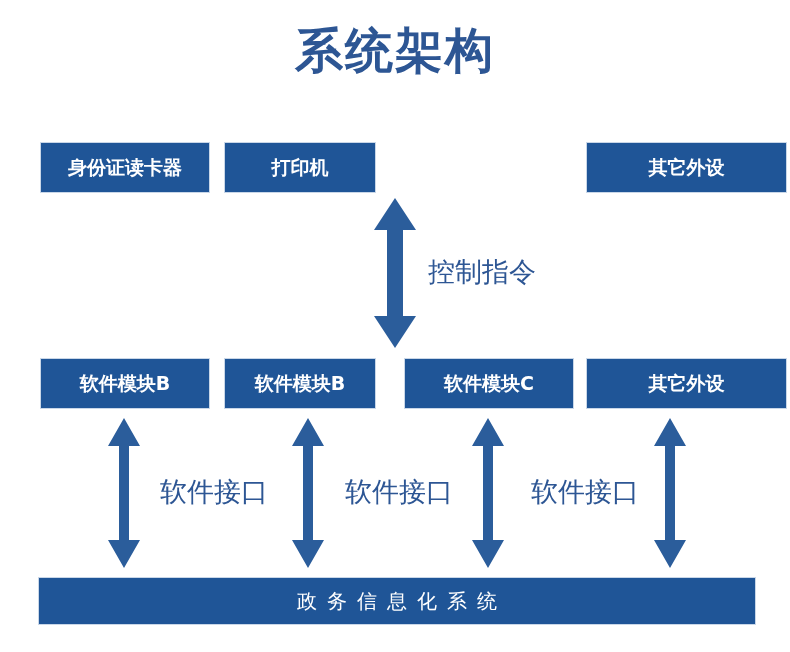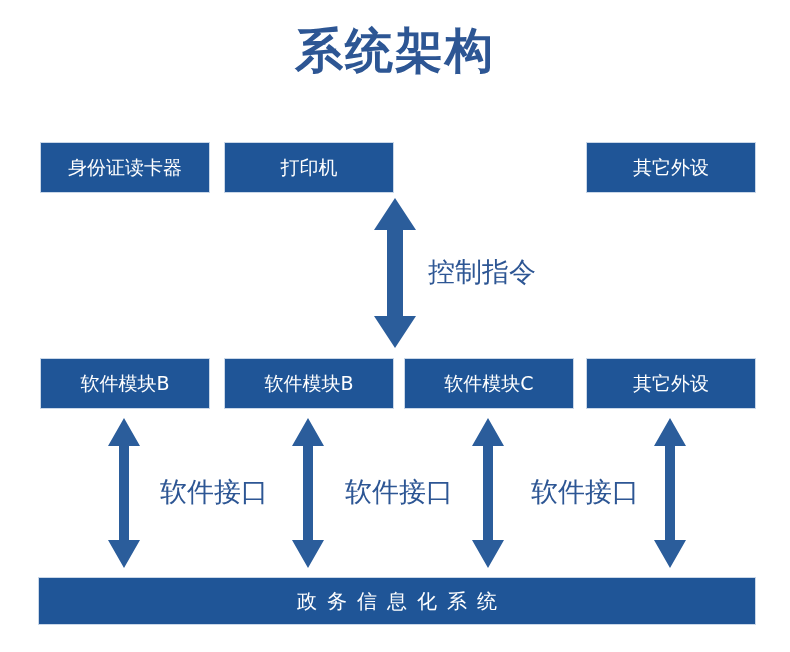--- a/index.html
+++ b/index.html
@@ -42,32 +42,32 @@
   .node-box {
     position: absolute;
     background: #1f5597;
     border: 1px solid #c9d7e8;
     box-sizing: border-box;
     color: #ffffff;
     display: flex;
     align-items: center;
     justify-content: center;
     font-size: 19px;
-    font-weight: 400;
+    font-weight: 700;
     line-height: 1;
     white-space: nowrap;
   }
 
   .row-top    { top: 142px; height: 51px; }
   .row-middle { top: 358px; height: 51px; }
 
   .col-1 { left: 40px;  width: 170px; }
-  .col-2 { left: 224px; width: 170px; text-align: center; }
+  .col-2 { left: 224px; width: 152px; text-align: center; }
   .col-3 { left: 404px; width: 170px; }
-  .col-4 { left: 586px; width: 170px; }
+  .col-4 { left: 586px; width: 201px; }
 
   .base-bar {
     position: absolute;
     left: 38px;
     top: 577px;
     width: 718px;
     height: 48px;
     background: #1f5597;
     border: 1px solid #c9d7e8;
     box-sizing: border-box;

